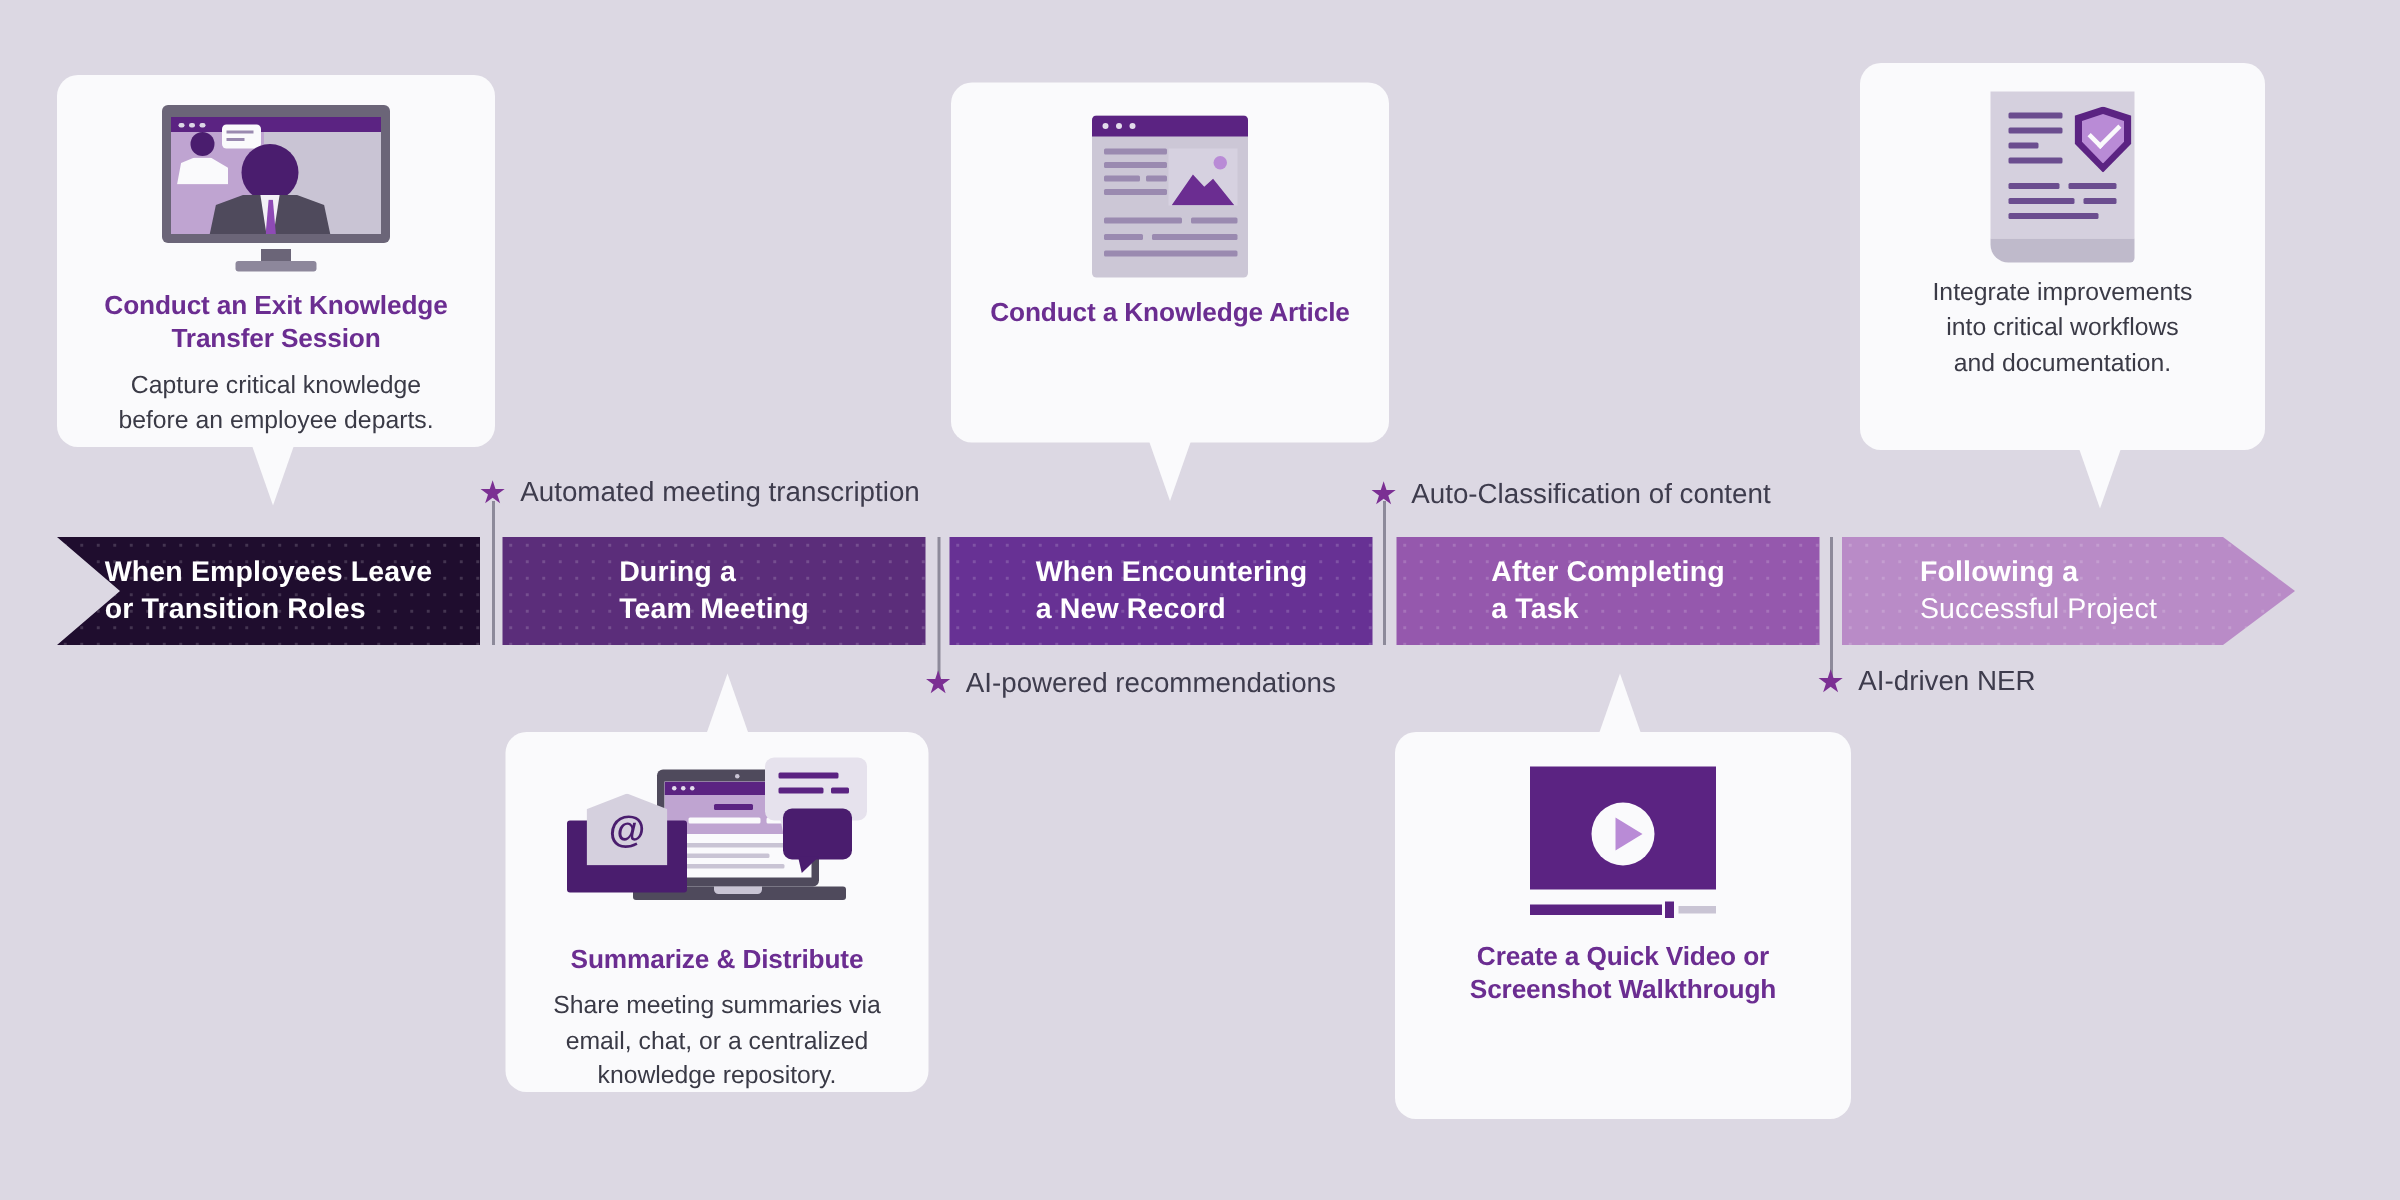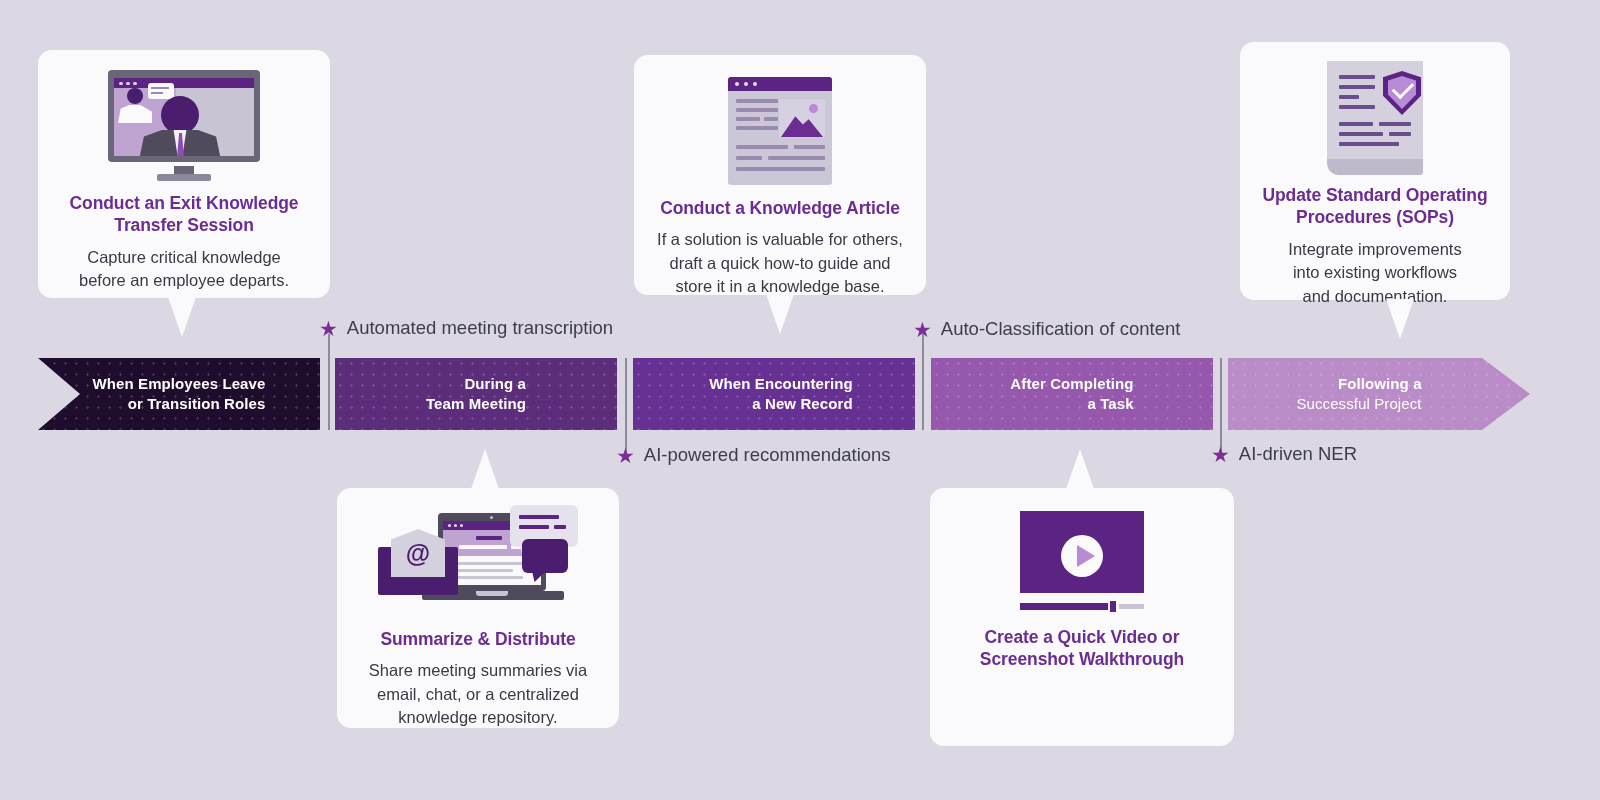--- a/index.html
+++ b/index.html
@@ -54,22 +54,22 @@
   }
 
   
   .timeline{position:absolute;left:0;top:358px;width:1600px;height:72px;}
   .seg{
     position:absolute;top:0;height:72px;
     display:flex;align-items:center;justify-content:center;
     box-sizing:border-box;
   }
   .seg span{
-    color:#ffffff;font-weight:bold;font-size:15px;line-height:1.33;
-    text-align:right;letter-spacing:.1px;
+    color:#ffffff;font-weight:bold;font-size:19px;line-height:1.33;
+    text-align:left;letter-spacing:.1px;
     position:relative;z-index:2;
   }
   .seg .dots{
     position:absolute;inset:0;
     background-image:radial-gradient(rgba(255,255,255,.16) 1px, transparent 1.2px);
     background-size:11px 11px;
     z-index:1;
   }
   .seg.start{
     clip-path:polygon(0 0,100% 0,100% 100%,0 100%,42px 50%);
@@ -235,25 +235,20 @@
             <div class="sun"></div>
           </div>
         <div class="ln" style="left:8px;top:68px;width:52px"></div>
         <div class="ln" style="left:66px;top:68px;width:31px"></div>
         <div class="ln" style="left:8px;top:79px;width:26px"></div>
         <div class="ln" style="left:40px;top:79px;width:57px"></div>
         <div class="ln" style="left:8px;top:90px;width:89px"></div>
       </div>
     </div>
     <p class="c-title">Conduct a Knowledge Article</p>
-    <p class="c-desc">
-      <span>If a solution is valuable for others,</span><br>
-      <span>draft a quick how-to guide and</span><br>
-      <span>store it in a knowledge base.</span>
-    </p>
   </div>
   <div class="ptr ptr-down" style="left:766px;top:294px;"></div>
 
   <div class="card" style="left:1240px;top:42px;width:270px;height:258px;">
     <div class="icon-wrap">
       <div class="doc">
         <div class="sheet">
           <div class="ln" style="left:12px;top:14px;width:36px"></div>
           <div class="ln" style="left:12px;top:24px;width:36px"></div>
           <div class="ln" style="left:12px;top:34px;width:20px"></div>
@@ -264,27 +259,23 @@
           <div class="ln" style="left:62px;top:71px;width:22px"></div>
           <div class="ln" style="left:12px;top:81px;width:60px"></div>
           <div class="shield">
               <div class="in"></div>
               <div class="ck"></div>
             </div>
         </div>
         <div class="curl"></div>
       </div>
     </div>
-    <p class="c-title">
-      <span>Update Standard Operating</span><br>
-      <span>Procedures (SOPs)</span>
-    </p>
     <p class="c-desc">
       <span>Integrate improvements</span><br>
-      <span>into existing workflows</span><br>
+      <span>into critical workflows</span><br>
       <span>and documentation.</span>
     </p>
   </div>
   <div class="ptr ptr-down" style="left:1386px;top:299px;"></div>
 
   <div class="timeline">
     <div class="seg start" style="left:38px;width:282px;background:#1f0d2e;">
       <div class="dots"></div>
       <span>
         <b style="font-weight:bold">When Employees Leave</b><br>

